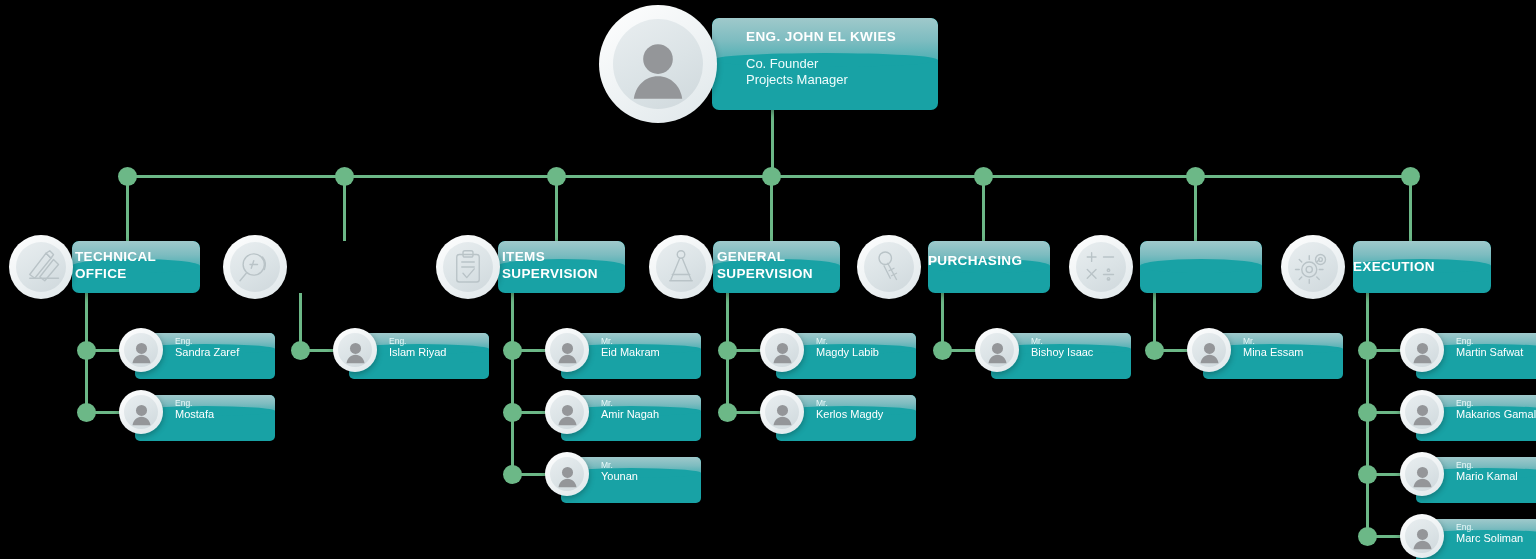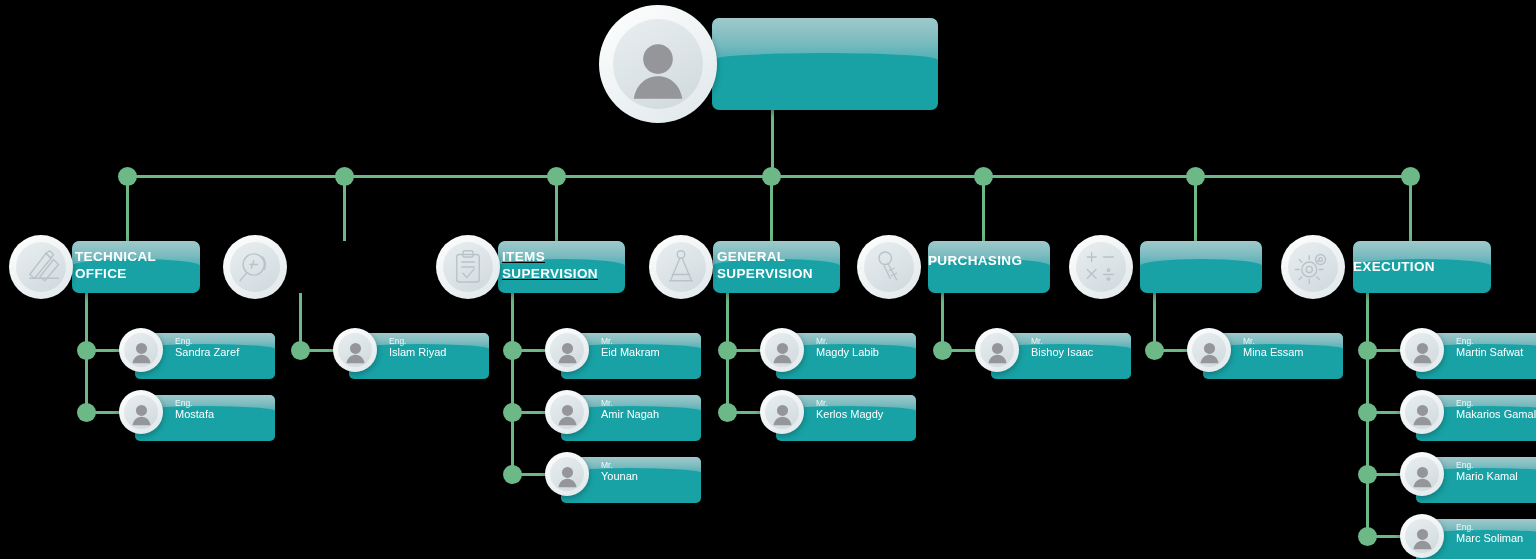--- a/index.html
+++ b/index.html
@@ -59,20 +59,27 @@
   .p-name{font-size:11px;color:#ffffff;line-height:13px;}
 
   .dept-icon{position:absolute;}
 </style>
 </head>
 <body>
 
 <div id="chart">
     <div class="card root-card" style="left:712px;top:18px;width:226px;">
       <div class="gloss"></div>
+      <div class="body" style="padding-left: 34px;">
+        <div class="root-name">ENG. JOHN EL KWIES</div>
+        <div class="root-role">
+          <div>Co. Founder</div>
+          <div>Projects Manager</div>
+        </div>
+      </div>
     </div>
     <div class="avatar" style="left:599px;top:5px;width:118px;height:118px;">
       <div class="ring" style="width:90px;height:90px;">
         <svg width="78" height="78" viewBox="0 0 100 100">
           <circle cx="50" cy="36" r="19" fill="#949699"></circle>
           <path d="M50 58c-17 0-29 13-31 29h62c-2-16-14-29-31-29z" fill="#949699"></path>
         </svg>
       </div>
     </div>
     <div class="line v" style="left:771px;top:110px;width:3px;height:66px;background:#6cb887;"></div>
@@ -158,21 +165,21 @@
       <div class="ring" style="width:34px;height:34px;">
         <svg width="29" height="29" viewBox="0 0 100 100">
           <circle cx="50" cy="36" r="19" fill="#949699"></circle>
           <path d="M50 58c-17 0-29 13-31 29h62c-2-16-14-29-31-29z" fill="#949699"></path>
         </svg>
       </div>
     </div>
     <div class="line v" style="left:298.5px;top:293px;width:3px;height:57px;background:#6cb887;"></div>
     <div class="line v" style="left:554.5px;top:176px;width:3px;height:65px;background:#6cb887;"></div>
     <div class="node" style="left:546.5px;top:166.5px;background:#6cb887;"></div>
-    <div class="card dept-card" style="left:498px;top:241px;width:127px;text-decoration:underline;">
+    <div class="card dept-card" style="left:498px;top:241px;width:127px;">
       <div class="gloss"></div>
       <div class="body" style="padding-left: 4px;">
         <div class="dept-label">
           <div>ITEMS</div>
           <div>SUPERVISION</div>
         </div>
       </div>
     </div>
     <div class="avatar dept-icon" style="left:436px;top:235px;width:64px;height:64px;">
       <div class="ring" style="width:50px;height:50px;align-items:center;">

